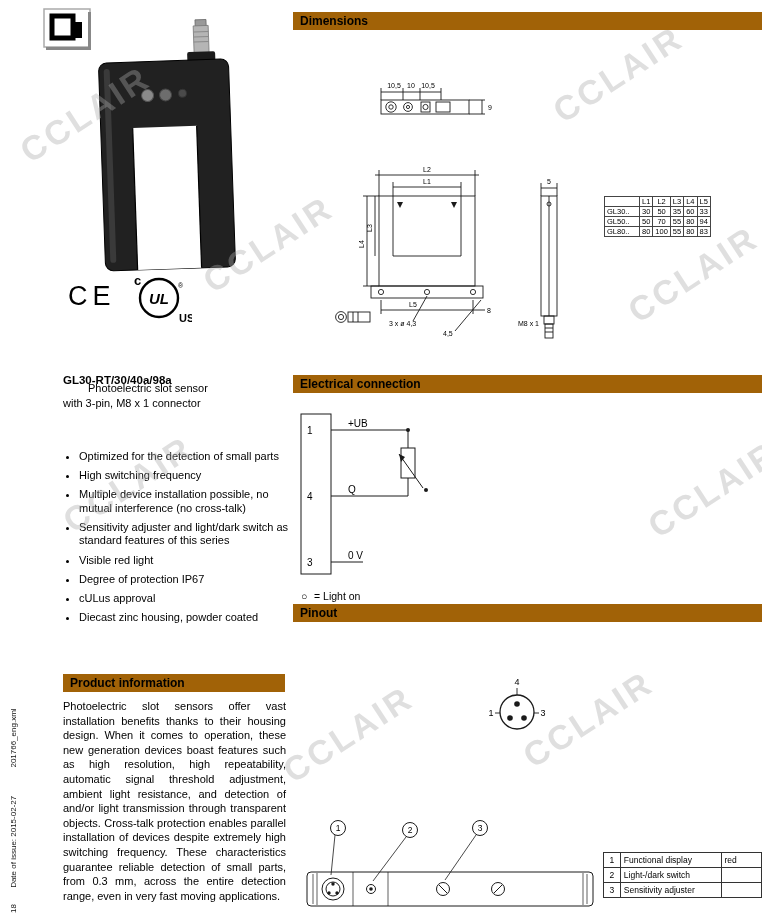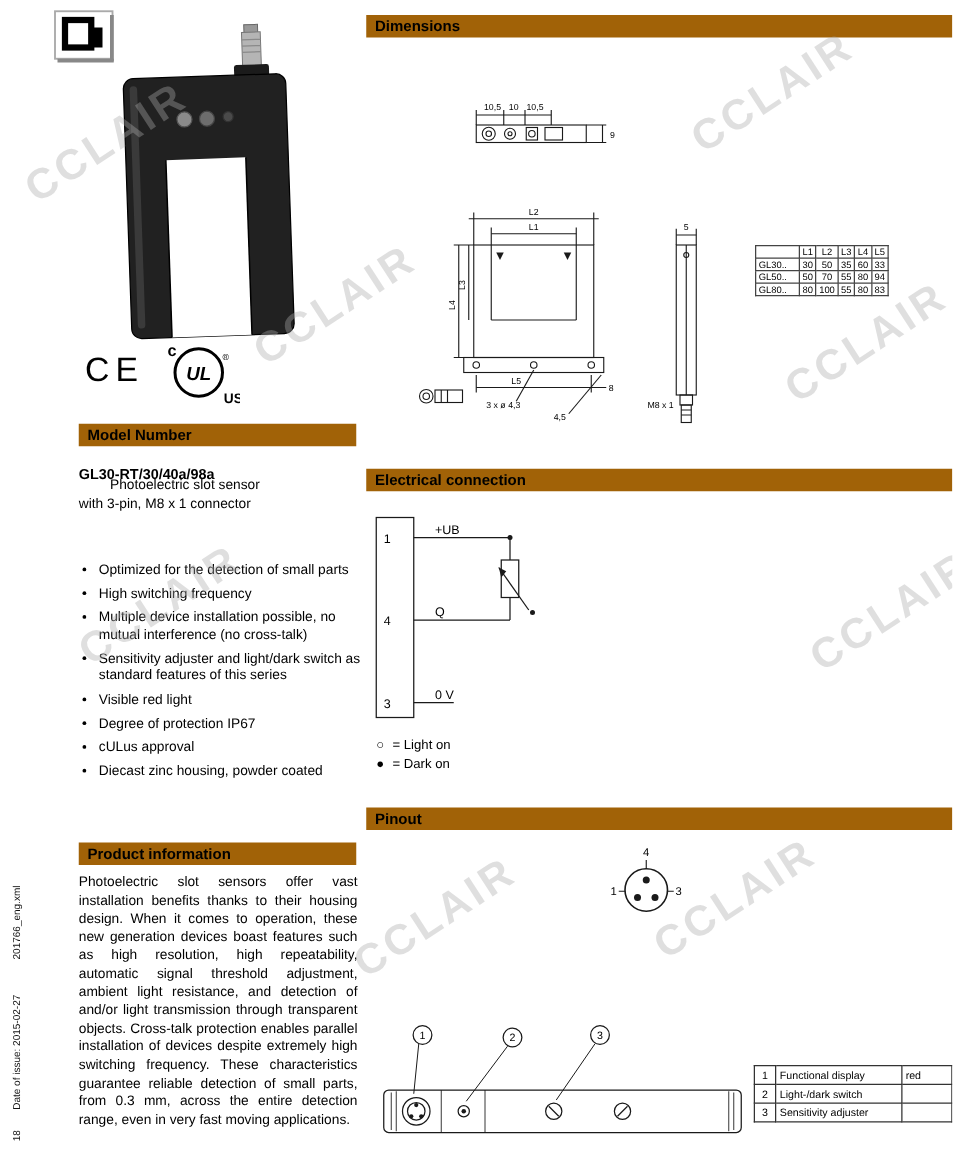--- a/index.html
+++ b/index.html
@@ -87,21 +87,20 @@
 
   <span class="ce-mark">CE</span>
   <svg class="drawing" style="left:128px;top:270px;" width="64" height="56" viewBox="0 0 64 56">
     <circle cx="31" cy="28" r="19" fill="none" stroke="#000" stroke-width="2.4"></circle>
     <text x="31" y="34" font-size="15" font-weight="bold" font-style="italic" text-anchor="middle">UL</text>
     <text x="6" y="15" font-size="13" font-weight="bold">c</text>
     <text x="51" y="52" font-size="11" font-weight="bold">US</text>
     <text x="50" y="18" font-size="7">®</text>
   </svg>
 
-  <div class="bar leftcol" style="top:339px;">Model Number</div>
   <div class="model-name">GL30-RT/30/40a/98a</div>
   <div class="model-line" style="top:382px;margin-left:25px;">Photoelectric slot sensor</div>
   <div class="model-line" style="top:397px;">with 3-pin, M8 x 1 connector</div>
 
   <ul class="features-list">
     <li>Optimized for the detection of small parts</li>
     <li>High switching frequency</li>
     <li>Multiple device installation possible, no mutual interference (no cross-talk)</li>
     <li>Sensitivity adjuster and light/dark switch as standard features of this series</li>
     <li>Visible red light</li>
@@ -257,21 +256,21 @@
     <circle cx="133" cy="90" r="2" fill="#1a1a1a" stroke="none"></circle>
   </svg>
 
   <div class="legend" style="top:589px;">
     <span class="sym">○</span><span>= Light on</span>
   </div>
   <div class="legend" style="top:604px;">
     <span class="sym">●</span><span>= Dark on</span>
   </div>
 
-  <div class="bar rightcol" style="top:646px;">Pinout</div>
+  <div class="bar rightcol" style="top:604px;">Pinout</div>
 
   <svg class="drawing" style="left:293px;top:652px;" width="469" height="130" viewBox="0 0 469 130" stroke="#1a1a1a" stroke-width="1.3" fill="none">
     <circle cx="224" cy="60" r="17"></circle>
     <circle cx="224" cy="52" r="2.8" fill="#1a1a1a" stroke="none"></circle>
     <circle cx="217" cy="66" r="2.8" fill="#1a1a1a" stroke="none"></circle>
     <circle cx="231" cy="66" r="2.8" fill="#1a1a1a" stroke="none"></circle>
     <text x="224" y="33" font-size="9" text-anchor="middle" stroke="none">4</text>
     <line x1="224" y1="36" x2="224" y2="43" stroke-width="0.9"></line>
     <text x="198" y="64" font-size="9" text-anchor="middle" stroke="none">1</text>
     <line x1="202" y1="61" x2="207" y2="61" stroke-width="0.9"></line>

